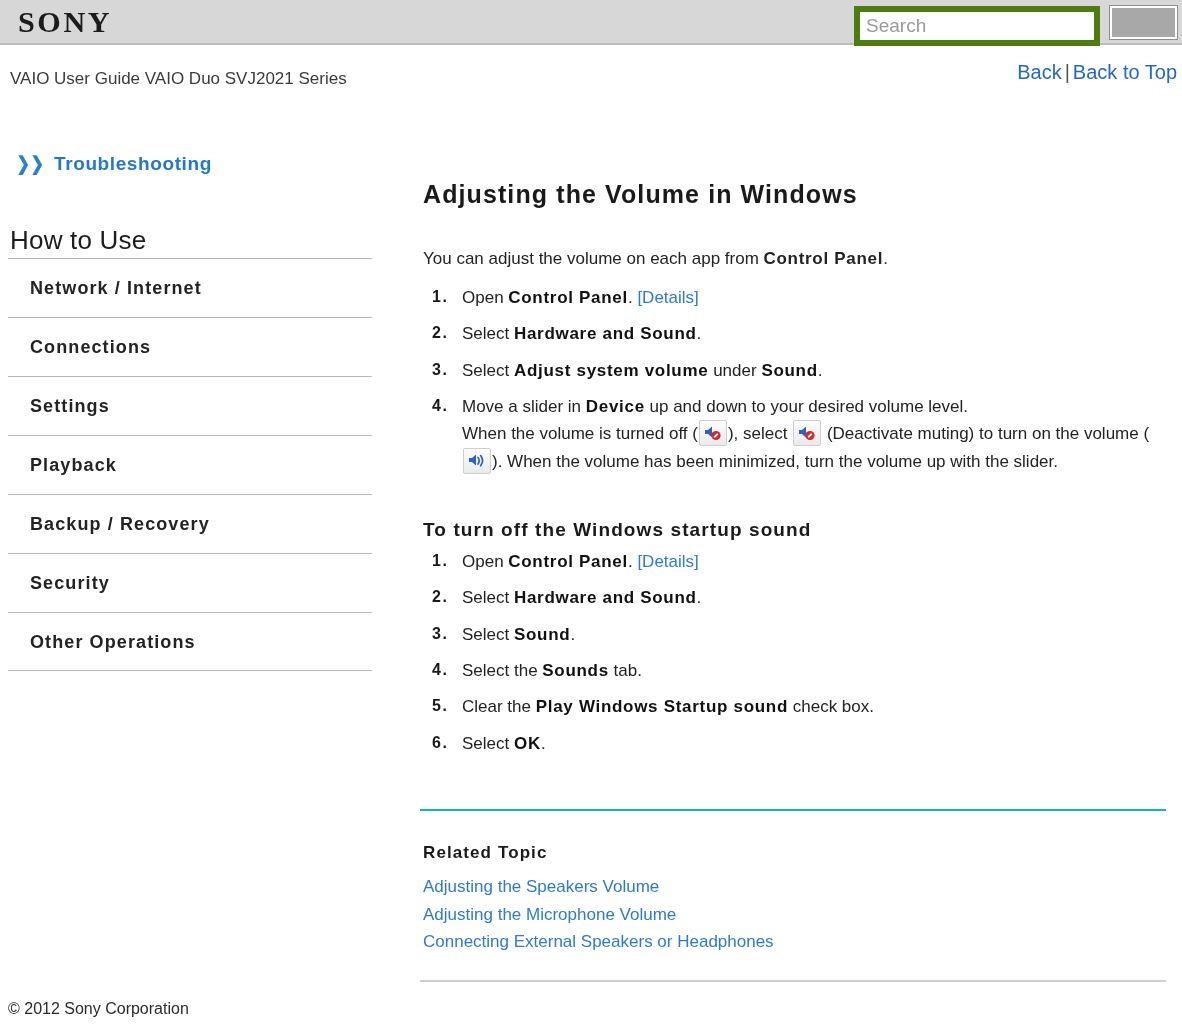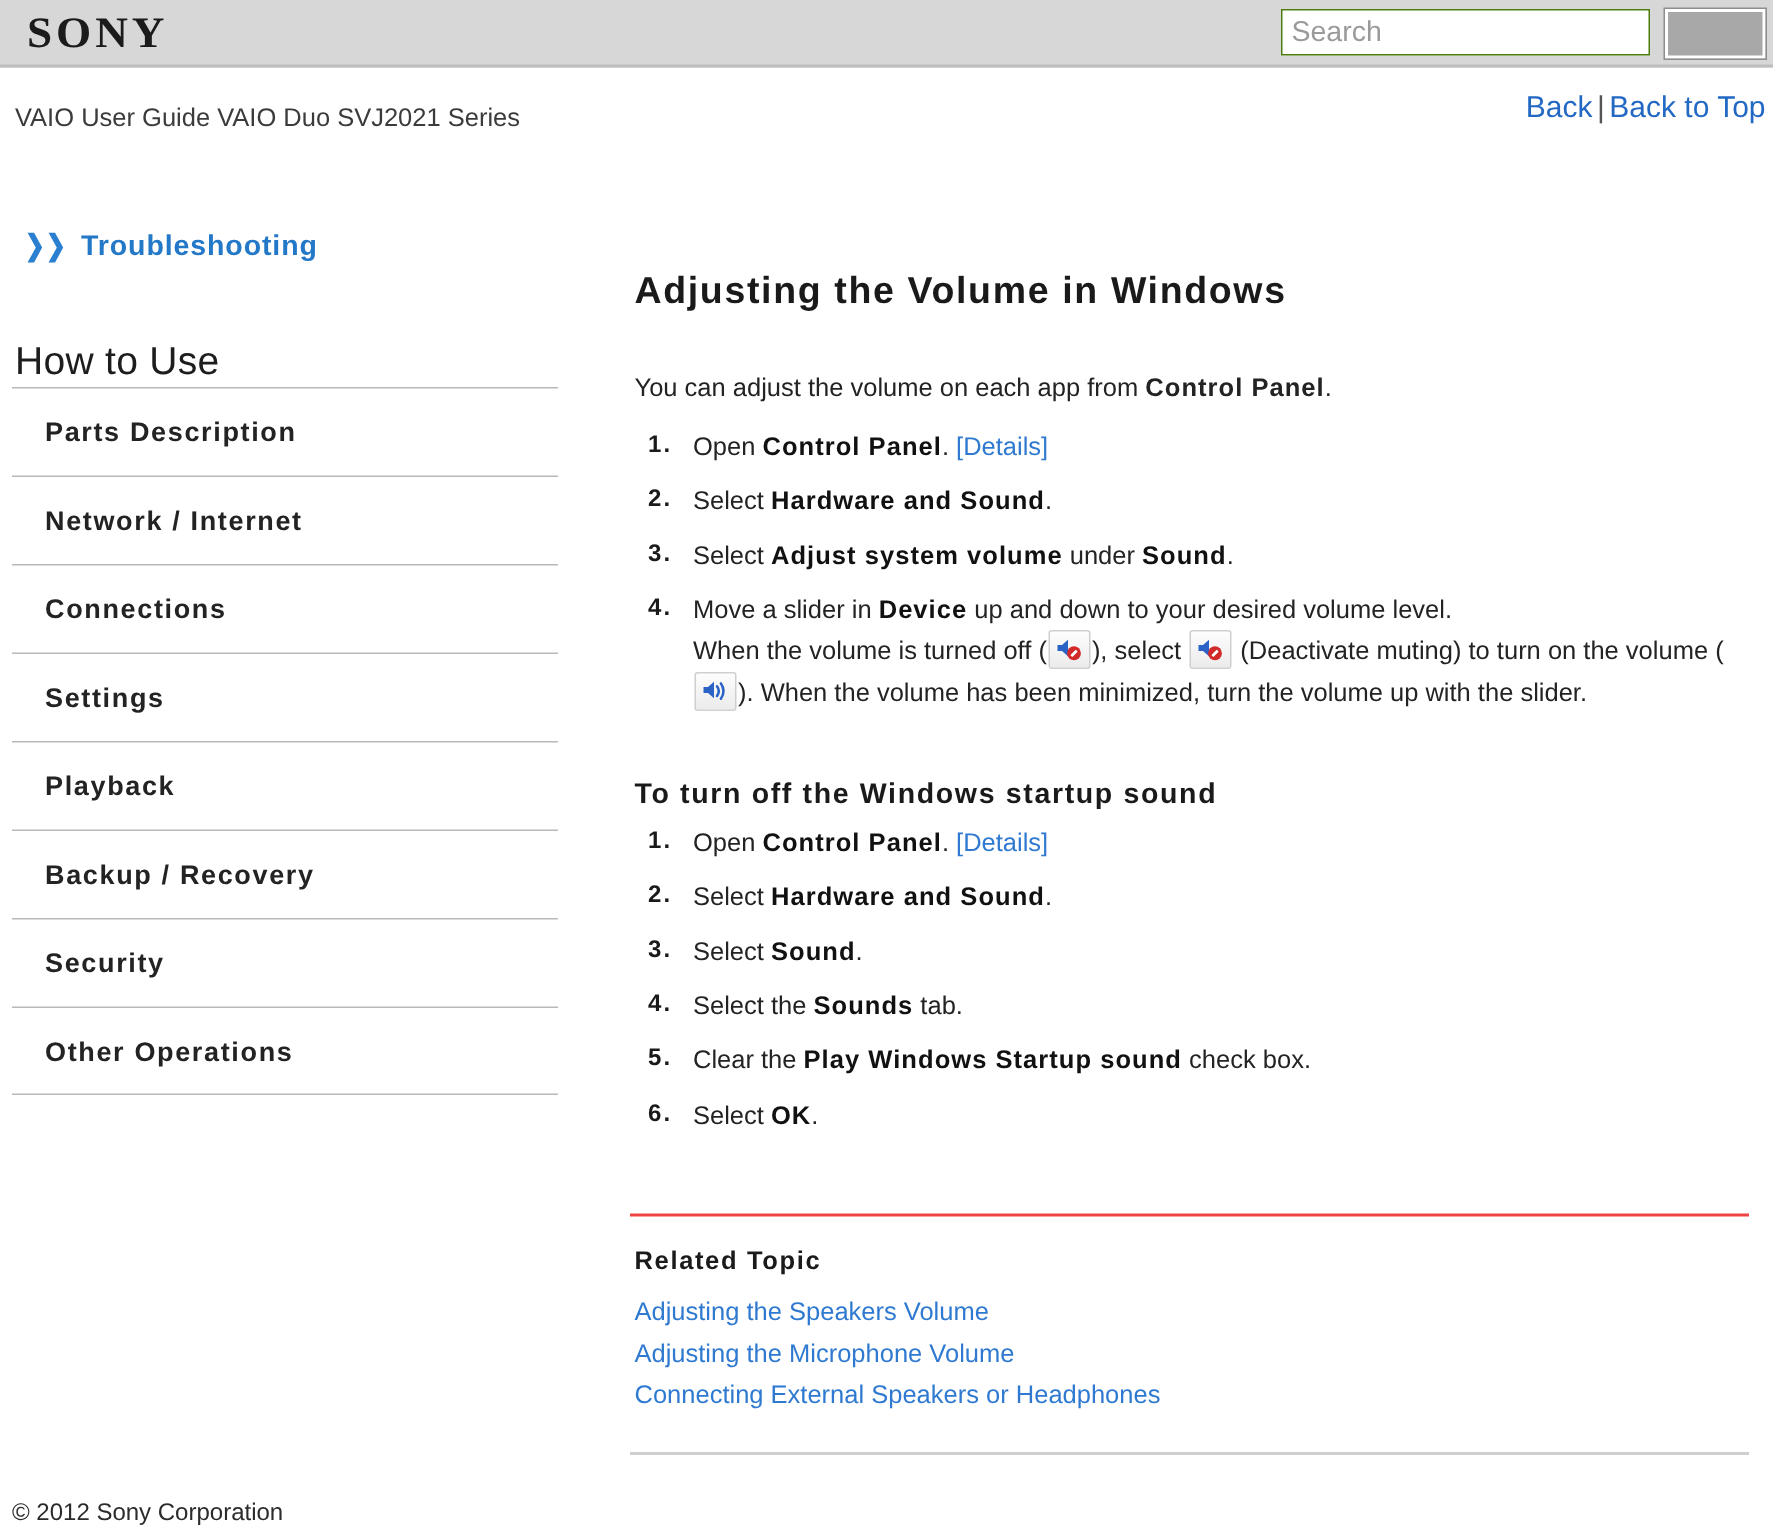--- a/index.html
+++ b/index.html
@@ -46,21 +46,21 @@
     width: 334px;
     height: 41px;
   }
   .search-input {
     position: absolute;
     left: 6px;
     top: 4px;
     width: 246px;
     height: 31px;
     box-sizing: border-box;
-    border: 1px solid #4d7c0f;
+    border: 6px solid #4d7c0f;
     background: #ffffff;
     font-family: "Liberation Sans", sans-serif;
     font-size: 19px;
     color: #444;
     padding: 14px 6px;
     outline: none;
   }
   .search-input::placeholder { color: #9a9a9a; }
   .search-button {
     position: absolute;
@@ -245,22 +245,22 @@
     border: 1px solid #cfcfcf;
     border-radius: 2px;
     position: relative;
     margin: 0 1px;
   }
   .icon-chip svg { position: absolute; left: 3px; top: 3px; }
 
   
   .related {
     margin-top: 52px;
-    border-top: 2px solid #ef4444;
-    padding-top: 20px;
+    border-top: 2px solid #14b8a6;
+    padding-top: 32px;
     width: 746px;
   }
   .related-head {
     font-size: 17px;
     font-weight: bold;
     letter-spacing: 1.1px;
     color: #1a1a1a;
     margin: 0 0 10px 3px;
   }
   .related a {
@@ -304,23 +304,20 @@
     <a href="#">Back</a><span class="sep">|</span><a href="#">Back to Top</a>
   </div>
 </div>
 
 <div class="sidebar">
   <a class="trouble-link" href="#"><span class="chev-icon">❯❯</span><span>Troubleshooting</span></a>
 
   <div class="howto-head">How to Use</div>
 
   <ul class="navlist">
-    <li>
-        <span>Parts Description</span>
-      </li>
     <li>
         <span>Network / Internet</span>
       </li>
     <li>
         <span>Connections</span>
       </li>
     <li>
         <span>Settings</span>
       </li>
     <li>

